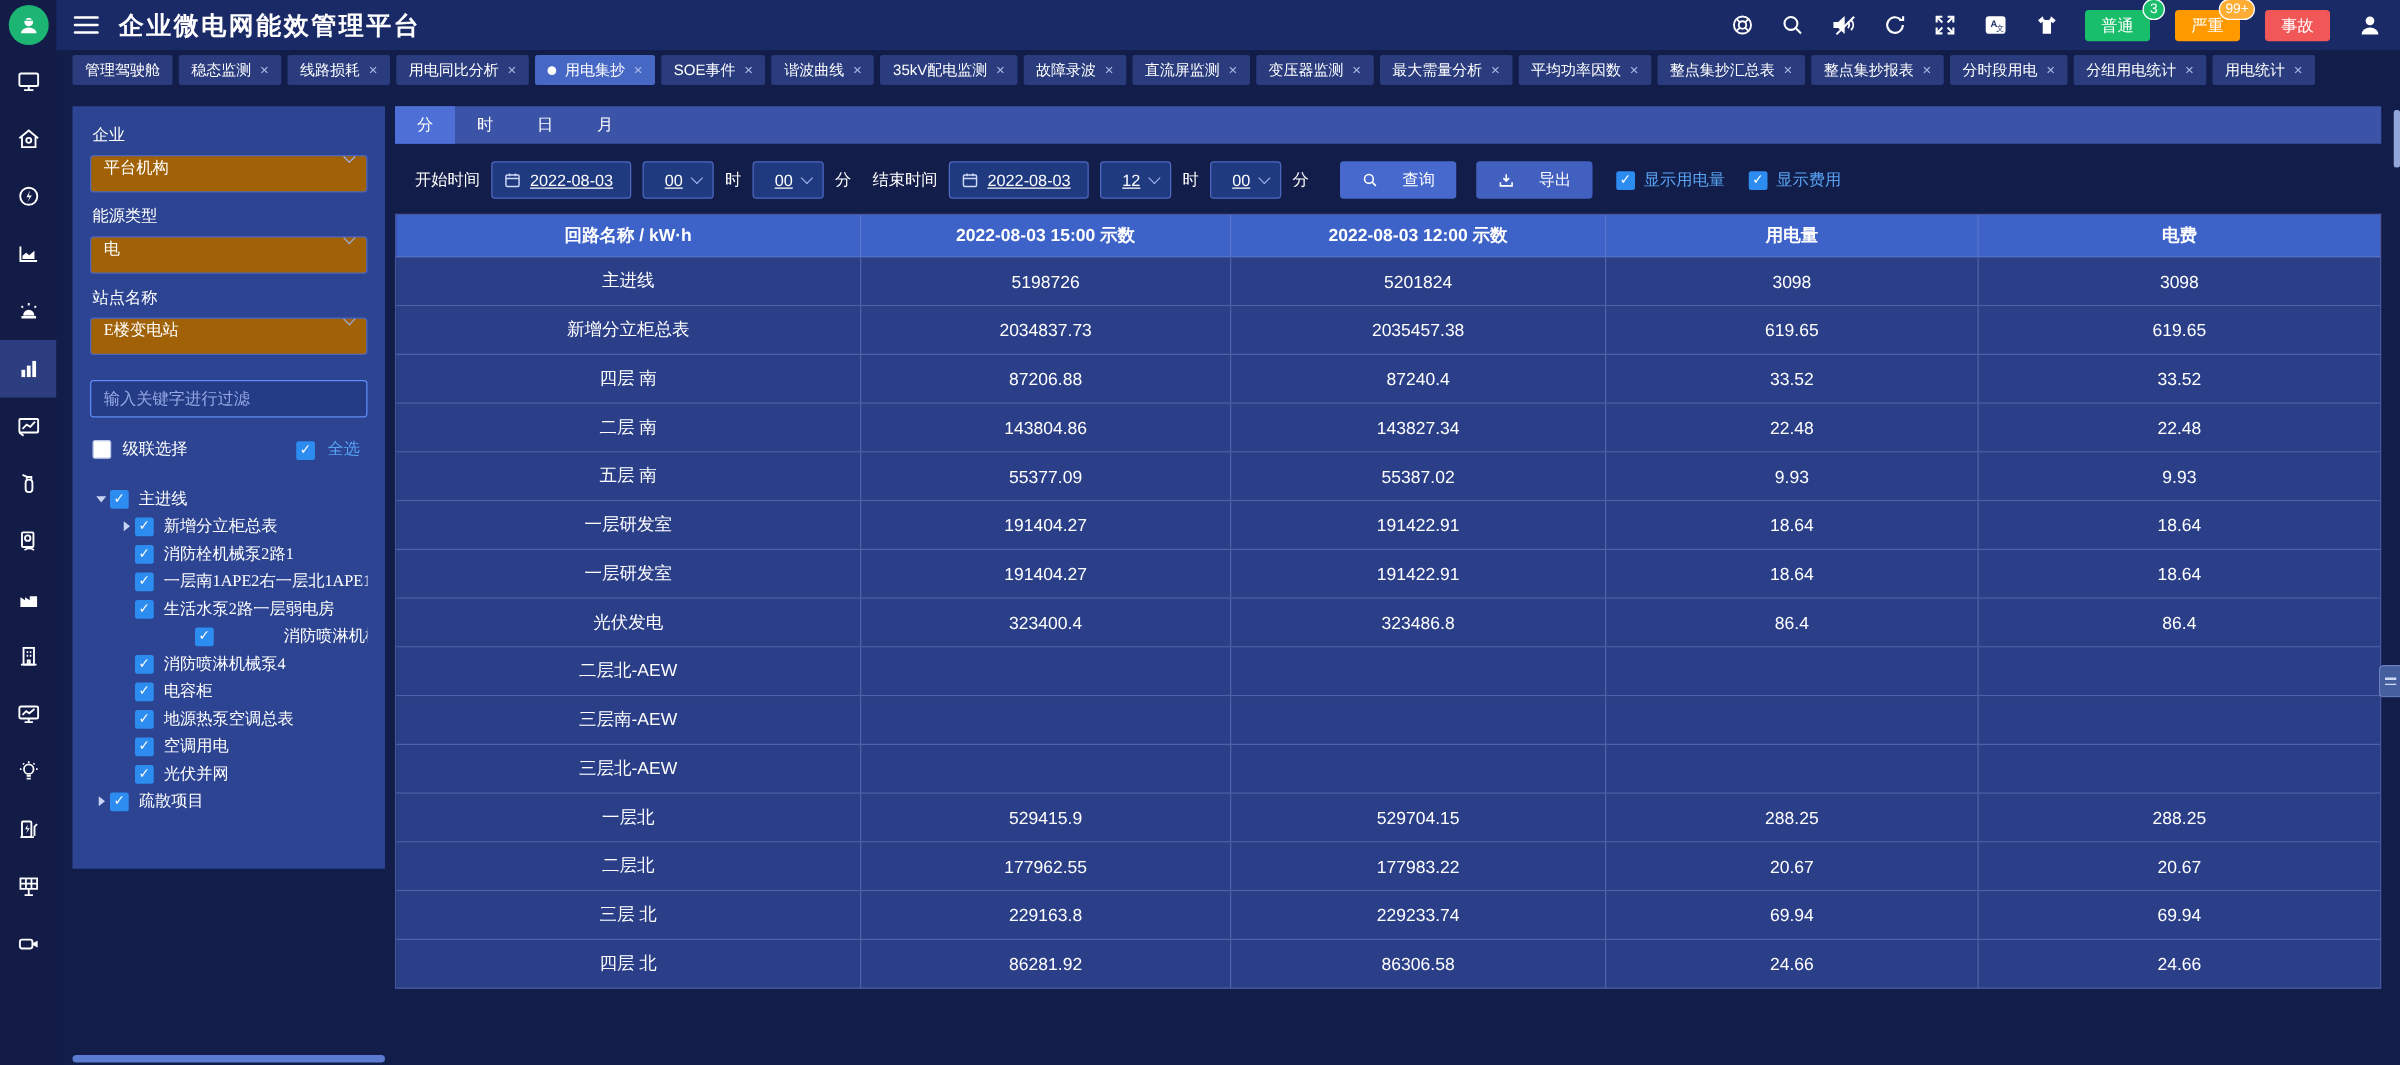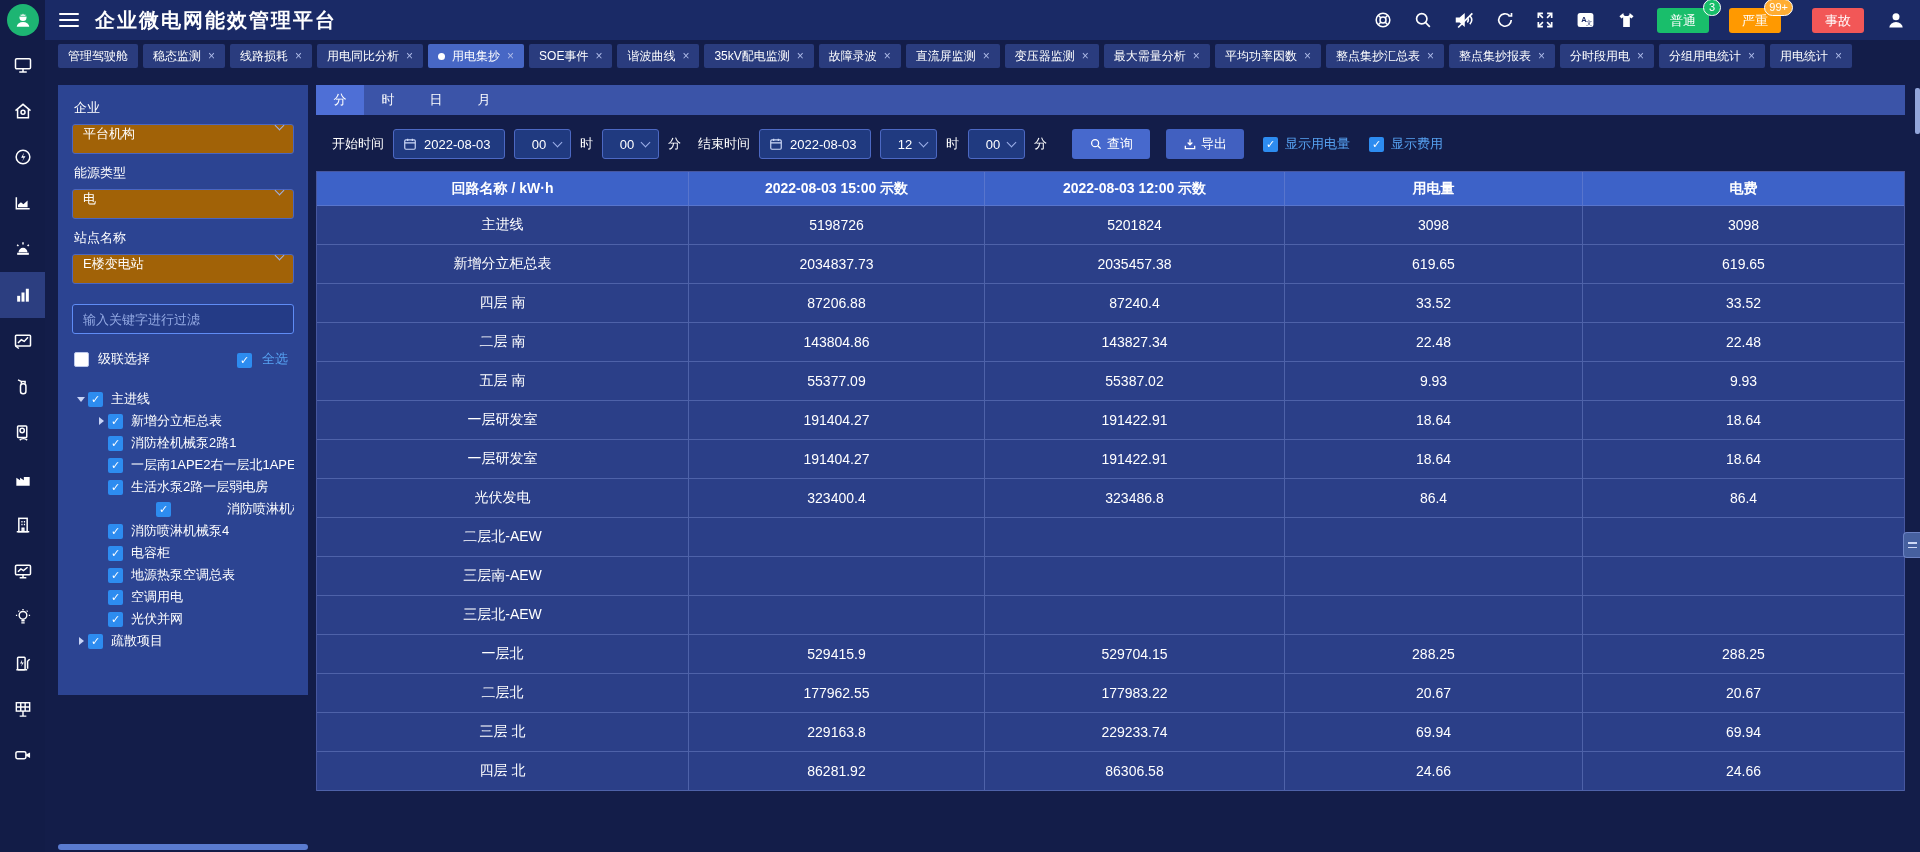--- a/index.html
+++ b/index.html
@@ -34,21 +34,21 @@
   .tabstrip { height:32px; display:flex; align-items:center; gap:5px; padding:0 0 0 13px; flex-shrink:0; overflow:hidden; }
   .tab { height:24px; display:flex; align-items:center; gap:7px; background:#2a3c7e; color:#fff;
     font-size:12px; padding:0 10px; border-radius:2px; cursor:pointer; white-space:nowrap; }
   .tab .x { color:#aebbe8; font-size:12px; line-height:1; }
   .tab.active { background:#4767c5; }
   .tab .dot { width:7px; height:7px; border-radius:50%; background:#fff; }
 
   
   .content { flex:1; display:flex; position:relative; min-height:0; }
 
-  .panel { width:250px; height:610px; background:#2c4492; margin:13px 0 0 13px; padding:12px 14px; flex-shrink:0; font-size:13px; }
+  .panel { width:250px; height:610px; background:#2c4492; margin:13px 0 0 13px; padding:12px 14px; flex-shrink:0; font-size:13px;font-family:Liberation Serif, serif; }
   .flabel { margin:2px 0 7px 2px; }
   .sel { height:30px; background:#a16207; border:1px solid #4b66c0; border-radius:3px; display:flex;
     align-items:flex-start; padding:0 10px; margin-bottom:10px; cursor:pointer; }
   .sel span { flex:1; }
   .chev { width:7px; height:7px; border-right:1.6px solid #9db1ea; border-bottom:1.6px solid #9db1ea;
     transform:rotate(45deg); margin-top:-3px; }
   .search { width:100%; height:30px; margin-top:10px; background:#243b86; border:1px solid #5f8cf5; border-radius:3px;
     color:#fff; font-size:13px; padding:0 10px; outline:none; font-family:inherit; }
   .search::placeholder { color:#93a9e3; }
   .cascade { display:flex; align-items:center; margin:16px 2px 20px 2px; }
@@ -66,26 +66,26 @@
   .tree-row .lbl { margin-left:8px; white-space:nowrap; overflow:hidden; }
 
   .hscroll { position:absolute; left:13px; bottom:2px; width:250px; height:6px; background:#5a7bd0; border-radius:3px; }
 
   main { flex:1; display:flex; flex-direction:column; margin:13px 15px 0 8px; min-width:0; }
   .ptabs { height:30px; background:#3b54a8; display:flex; flex-shrink:0; }
   .ptab { width:48px; display:flex; align-items:center; justify-content:center; font-size:13px; cursor:pointer; }
   .ptab.active { background:#4e6fd6; }
   .toolbar { display:flex; align-items:center; gap:9px; padding:14px 0 12px 16px; font-size:13px; flex-shrink:0; }
   .box { height:30px; background:#203a80; border:1px solid #4c68c2; border-radius:3px; display:flex;
-    align-items:center; padding:0 9px; cursor:pointer; }
+    align-items:center; padding:0 9px; cursor:pointer;text-decoration:underline; }
   .datebox { width:112px; gap:7px; font-size:13px; }
   .mini { width:57px; }
   .mini span { flex:1; text-align:center; }
   .btn { height:30px; border:none; border-radius:3px; color:#fff; font-size:13px; display:flex;
-    align-items:center; gap:4px; padding:0 17px; cursor:pointer; font-family:inherit; }
+    align-items:center; gap:19px; padding:0 17px; cursor:pointer; font-family:inherit; }
   .btn.query { background:#4769cd; margin-left:16px; }
   .btn.export { background:#4160c0; margin-left:7px; }
   .showopt { display:flex; align-items:center; gap:7px; margin-left:10px; color:#57a3f3; cursor:pointer; }
 
   .table { border:1px solid #47579f; border-bottom:none; flex-shrink:0; }
   .trh { height:34px; background:#3d62c8; display:flex; font-weight:bold; font-size:14px; }
   .tr { height:39px; background:#2b3f88; display:flex; font-size:14px; }
   .td { display:flex; align-items:center; justify-content:center; border-right:1px solid rgba(122,143,210,.45);
     border-bottom:1px solid rgba(122,143,210,.45); overflow:hidden; white-space:nowrap; }
   .td:last-child { border-right:none; }
@@ -296,21 +296,21 @@
               <text x="12.5" y="18" font-size="7.5" fill="#1a2a66">文</text>
             </svg>
           </span>
           <span class="hicon">
             <svg width="21" height="20" viewBox="0 0 24 24">
               <path d="M8.2 3.5 L3.5 7.5 l2.6 2.8 L8 8.8 V20.5 h8 V8.8 l1.9 1.5 L20.5 7.5 L15.8 3.5 a3.8 3.8 0 0 1 -7.6 0 Z" fill="#fff"></path>
             </svg>
           </span>
           <div class="chip" style="background: rgb(25, 190, 107);"><span>普通</span><span class="badge" style="background: rgb(25, 190, 107);">3</span></div>
           <div class="chip" style="background: rgb(255, 153, 0);"><span>严重</span><span class="badge" style="background: rgb(255, 173, 51);">99+</span></div>
-          <div class="chip" style="background: rgb(242, 87, 87); margin-left: 11px;"><span>事故</span></div>
+          <div class="chip" style="background: rgb(242, 87, 87);"><span>事故</span></div>
           <span class="hicon avatar">
             <svg width="20" height="20" viewBox="0 0 24 24">
               <circle cx="12" cy="8" r="4.2" fill="#fff"></circle>
               <path d="M4 21 a8 6.5 0 0 1 16 0 Z" fill="#fff"></path>
             </svg>
           </span>
         </div>
     </header>
 
     <nav class="tabstrip" id="tabstrip">

